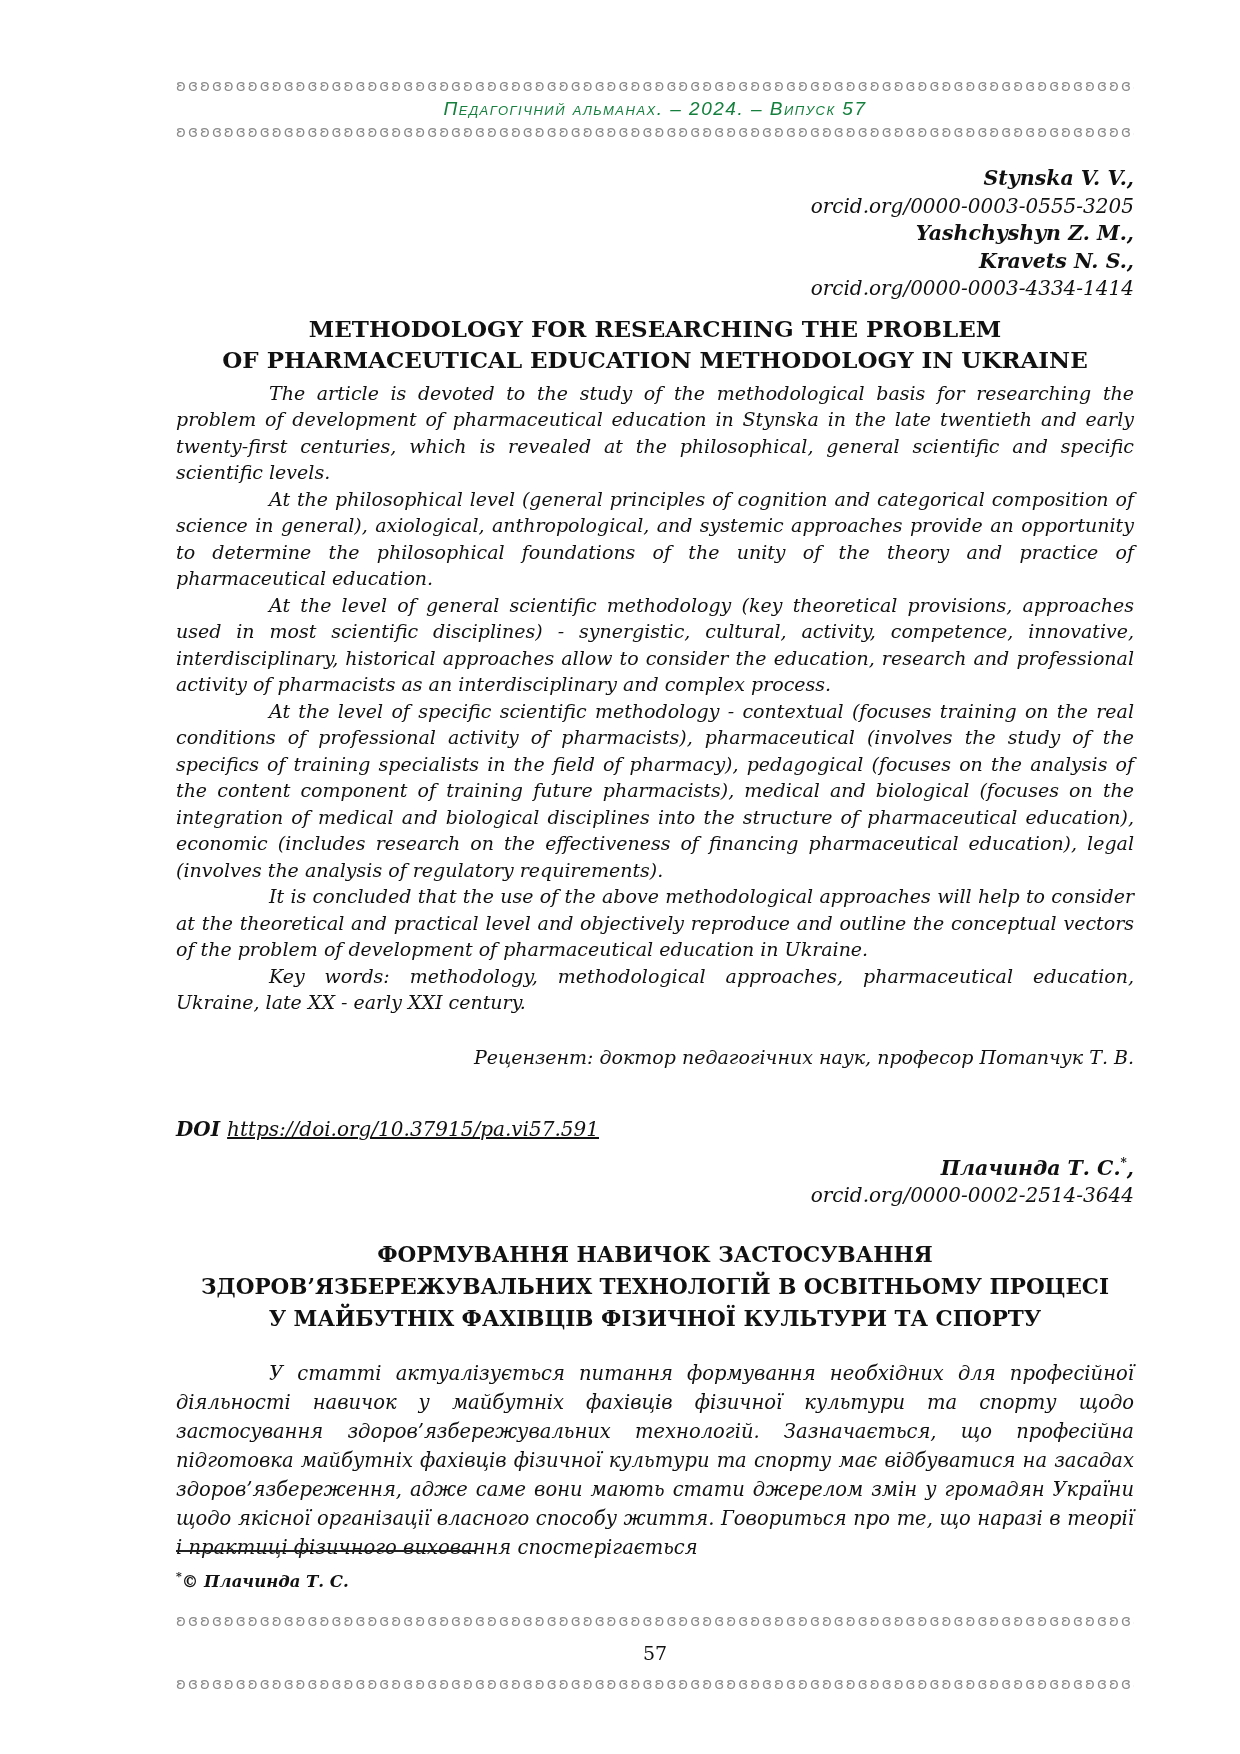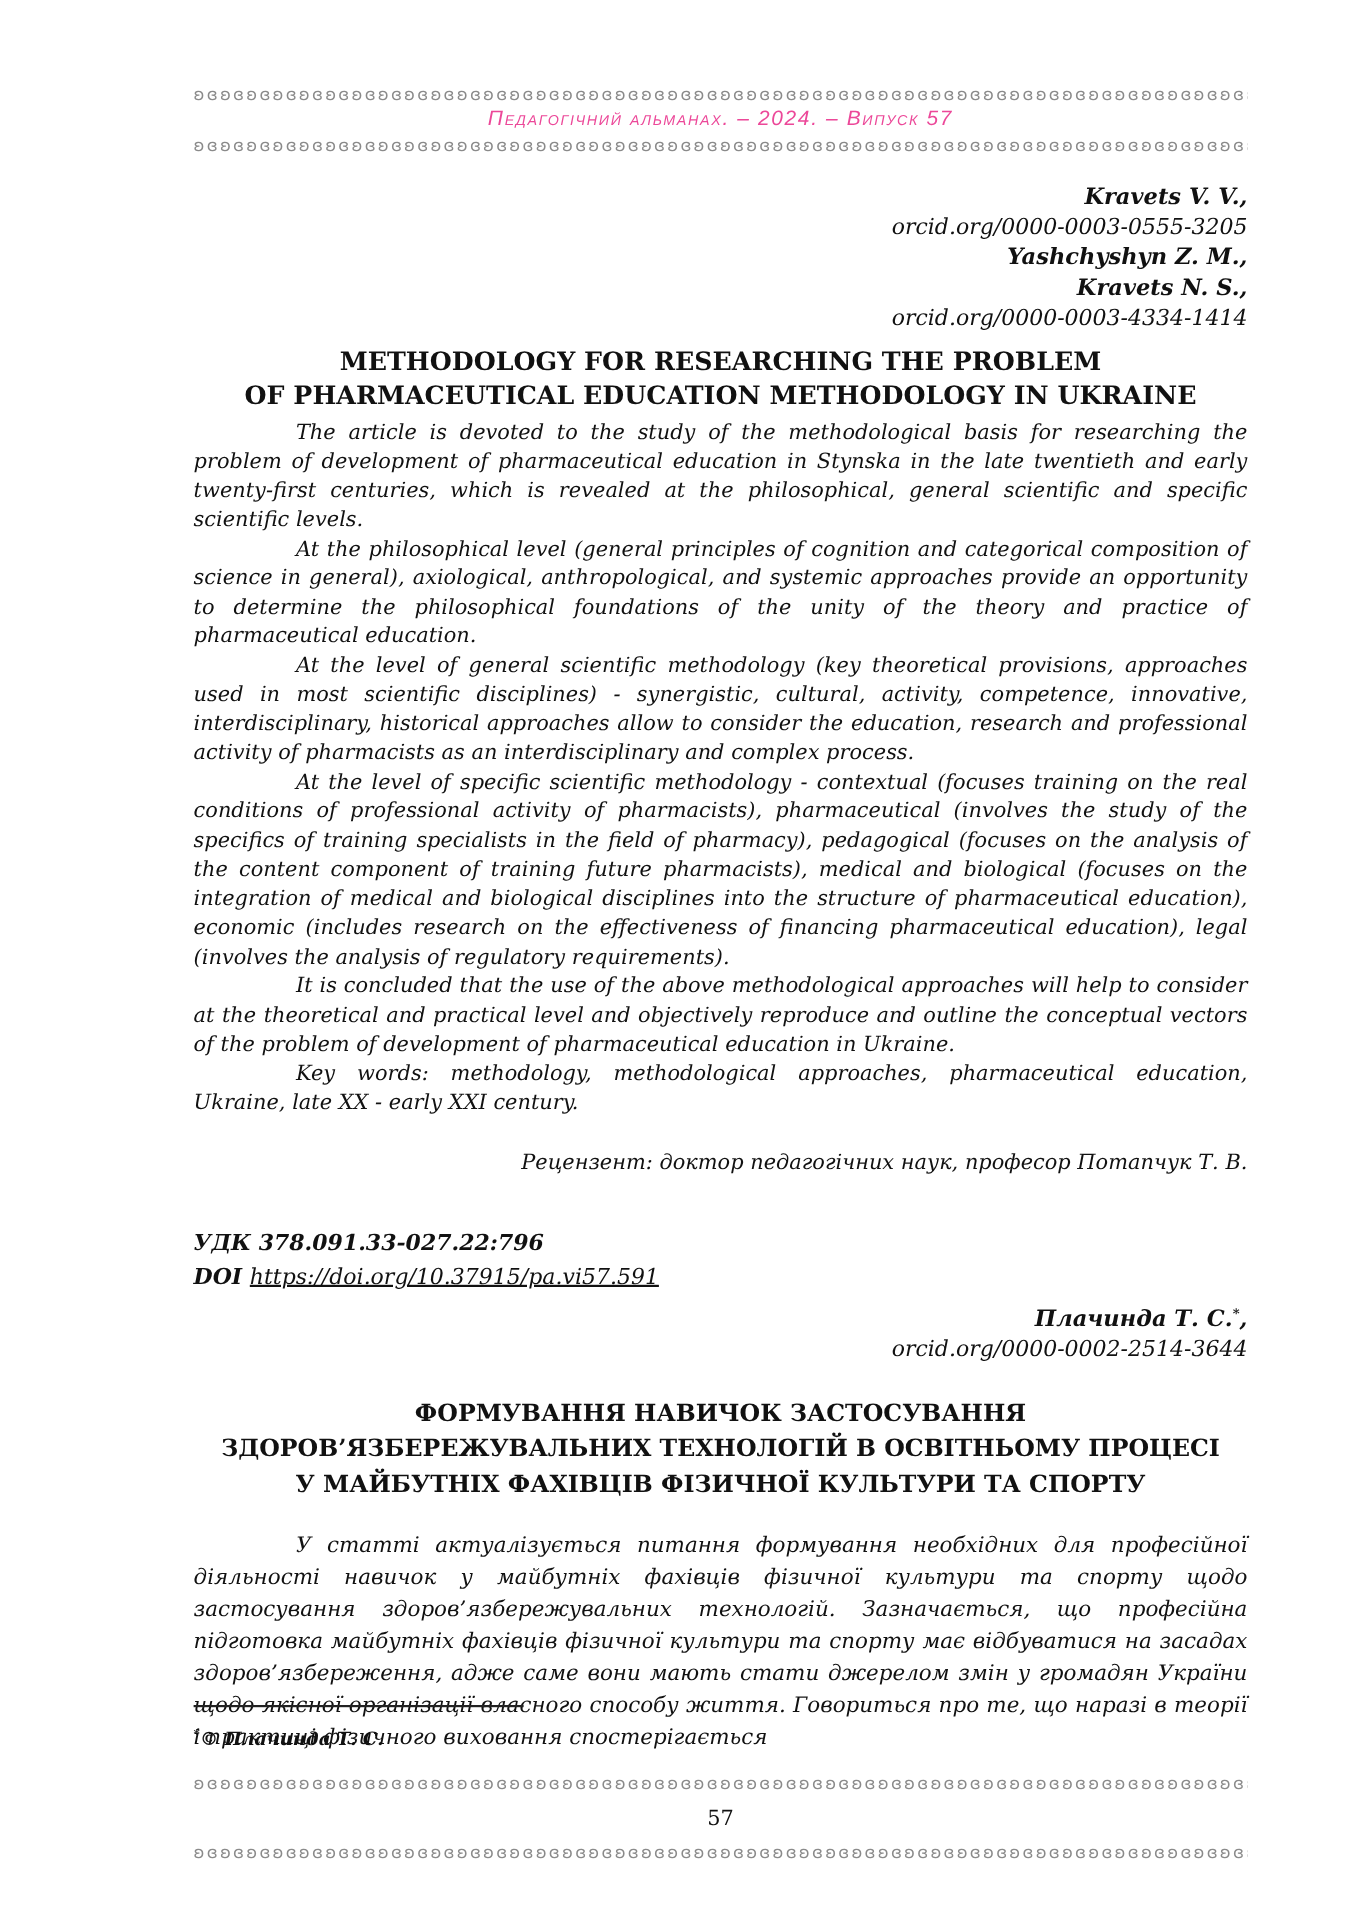--- a/index.html
+++ b/index.html
@@ -30,21 +30,21 @@
   }
   .header-block{padding-top:76px;}
   .journal-title{
     text-align:center;
     font-family:"Liberation Sans", sans-serif;
     font-style:italic;
     font-variant:small-caps;
     font-size:19px;
     line-height:22px;
     letter-spacing:1.5px;
-    color:#ec4899;
+    color:#15803d;
     padding:1px 0 2px 0;
   }
   .authors-block{
     margin-top:22px;
     text-align:right;
     font-style:italic;
     font-size:20px;
     line-height:27.5px;
   }
   .author-name{font-weight:bold;font-size:20.5px;}
@@ -137,21 +137,21 @@
 <div class="page">
   <div class="content">
 
     <div class="header-block">
       <div class="ornament" style="color: rgb(138, 138, 138);">ʚɞʚɞʚɞʚɞʚɞʚɞʚɞʚɞʚɞʚɞʚɞʚɞʚɞʚɞʚɞʚɞʚɞʚɞʚɞʚɞʚɞʚɞʚɞʚɞʚɞʚɞʚɞʚɞʚɞʚɞʚɞʚɞʚɞʚɞʚɞʚɞʚɞʚɞʚɞʚɞʚɞʚɞʚɞʚɞʚɞʚɞʚɞʚɞʚɞʚɞʚɞʚɞʚɞʚɞʚɞʚɞʚɞʚɞʚɞʚɞʚɞʚɞʚɞʚɞʚɞʚɞʚɞʚɞʚɞʚɞ</div>
       <div class="journal-title">Педагогічний альманах. – 2024. – Випуск 57</div>
       <div class="ornament" style="color: rgb(138, 138, 138);">ʚɞʚɞʚɞʚɞʚɞʚɞʚɞʚɞʚɞʚɞʚɞʚɞʚɞʚɞʚɞʚɞʚɞʚɞʚɞʚɞʚɞʚɞʚɞʚɞʚɞʚɞʚɞʚɞʚɞʚɞʚɞʚɞʚɞʚɞʚɞʚɞʚɞʚɞʚɞʚɞʚɞʚɞʚɞʚɞʚɞʚɞʚɞʚɞʚɞʚɞʚɞʚɞʚɞʚɞʚɞʚɞʚɞʚɞʚɞʚɞʚɞʚɞʚɞʚɞʚɞʚɞʚɞʚɞʚɞʚɞ</div>
     </div>
 
     <div class="authors-block">
-      <div class="author-name">Kravets V. V.,</div>
+      <div class="author-name">Stynska V. V.,</div>
       <div class="author-orcid">orcid.org/0000-0003-0555-3205</div>
       <div class="author-name">Yashchyshyn Z. M.,</div>
       <div class="author-name">Kravets N. S.,</div>
       <div class="author-orcid">orcid.org/0000-0003-4334-1414</div>
     </div>
 
     <div class="article-title-en">
       <div>METHODOLOGY FOR RESEARCHING THE PROBLEM</div>
       <div>OF PHARMACEUTICAL EDUCATION METHODOLOGY IN UKRAINE</div>
     </div>
@@ -163,21 +163,20 @@
       <p>At the level of specific scientific methodology - contextual (focuses training on the real conditions of professional activity of pharmacists), pharmaceutical (involves the study of the specifics of training specialists in the field of pharmacy), pedagogical (focuses on the analysis of the content component of training future pharmacists), medical and biological (focuses on the integration of medical and biological disciplines into the structure of pharmaceutical education), economic (includes research on the effectiveness of financing pharmaceutical education), legal (involves the analysis of regulatory requirements).</p>
       <p>It is concluded that the use of the above methodological approaches will help to consider at the theoretical and practical level and objectively reproduce and outline the conceptual vectors of the problem of development of pharmaceutical education in Ukraine.</p>
       <p>Key words: methodology, methodological approaches, pharmaceutical education, Ukraine, late XX - early XXI century.</p>
     </div>
 
     <div class="date-block">
       <div>Рецензент: доктор педагогічних наук, професор Потапчук Т. В.</div>
     </div>
 
     <div class="udc-block">
-      <div>УДК 378.091.33-027.22:796</div>
       <div>
         <span>DOI</span>
         <span class="doi-link">https://doi.org/10.37915/pa.vi57.591</span>
       </div>
     </div>
 
     <div class="author2-block">
       <div class="author2-name">
         <span>Плачинда Т. С.</span><sup>*</sup><span>,</span>
       </div>

